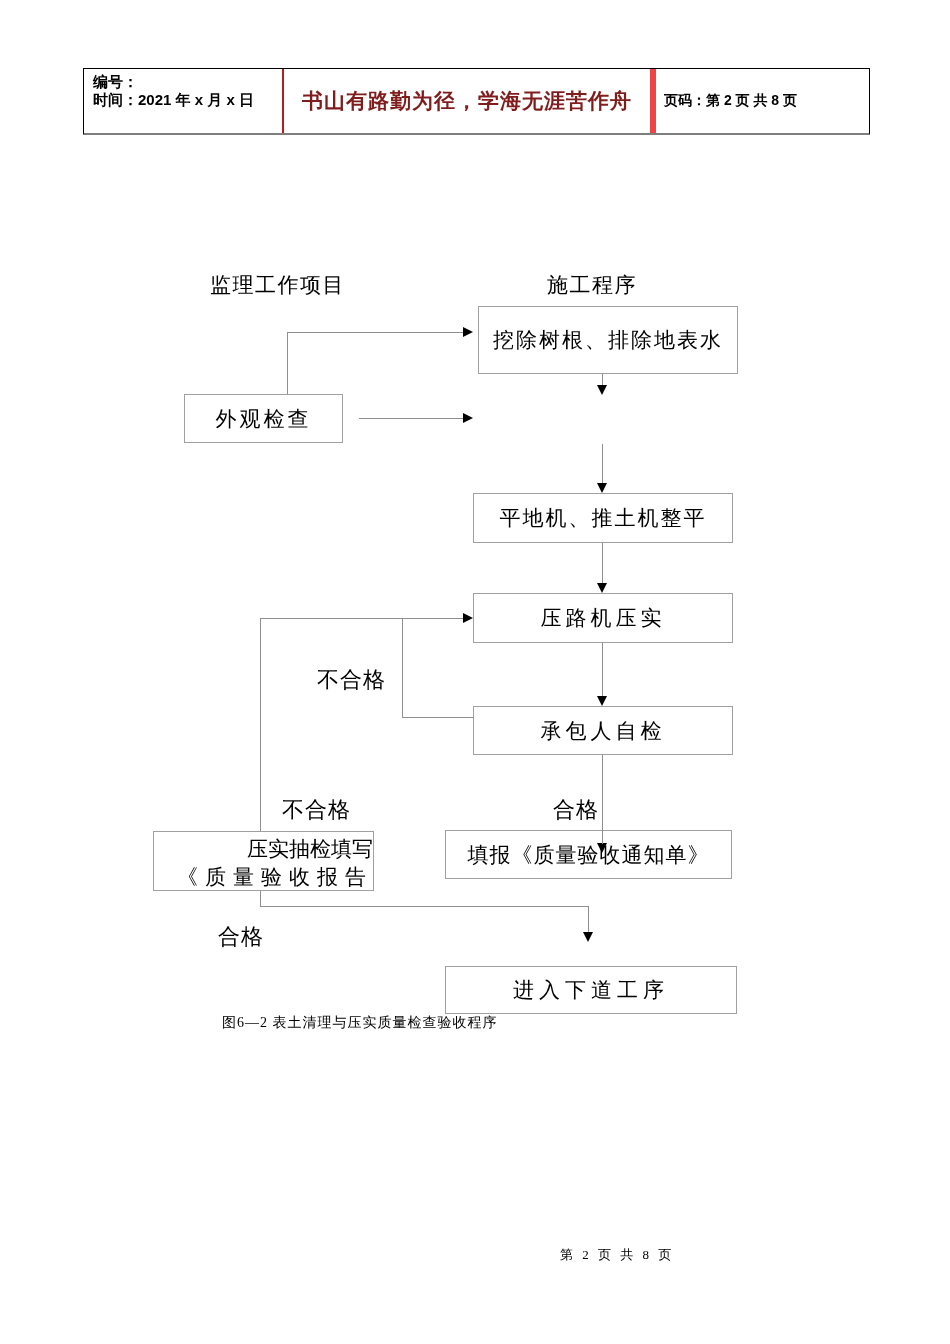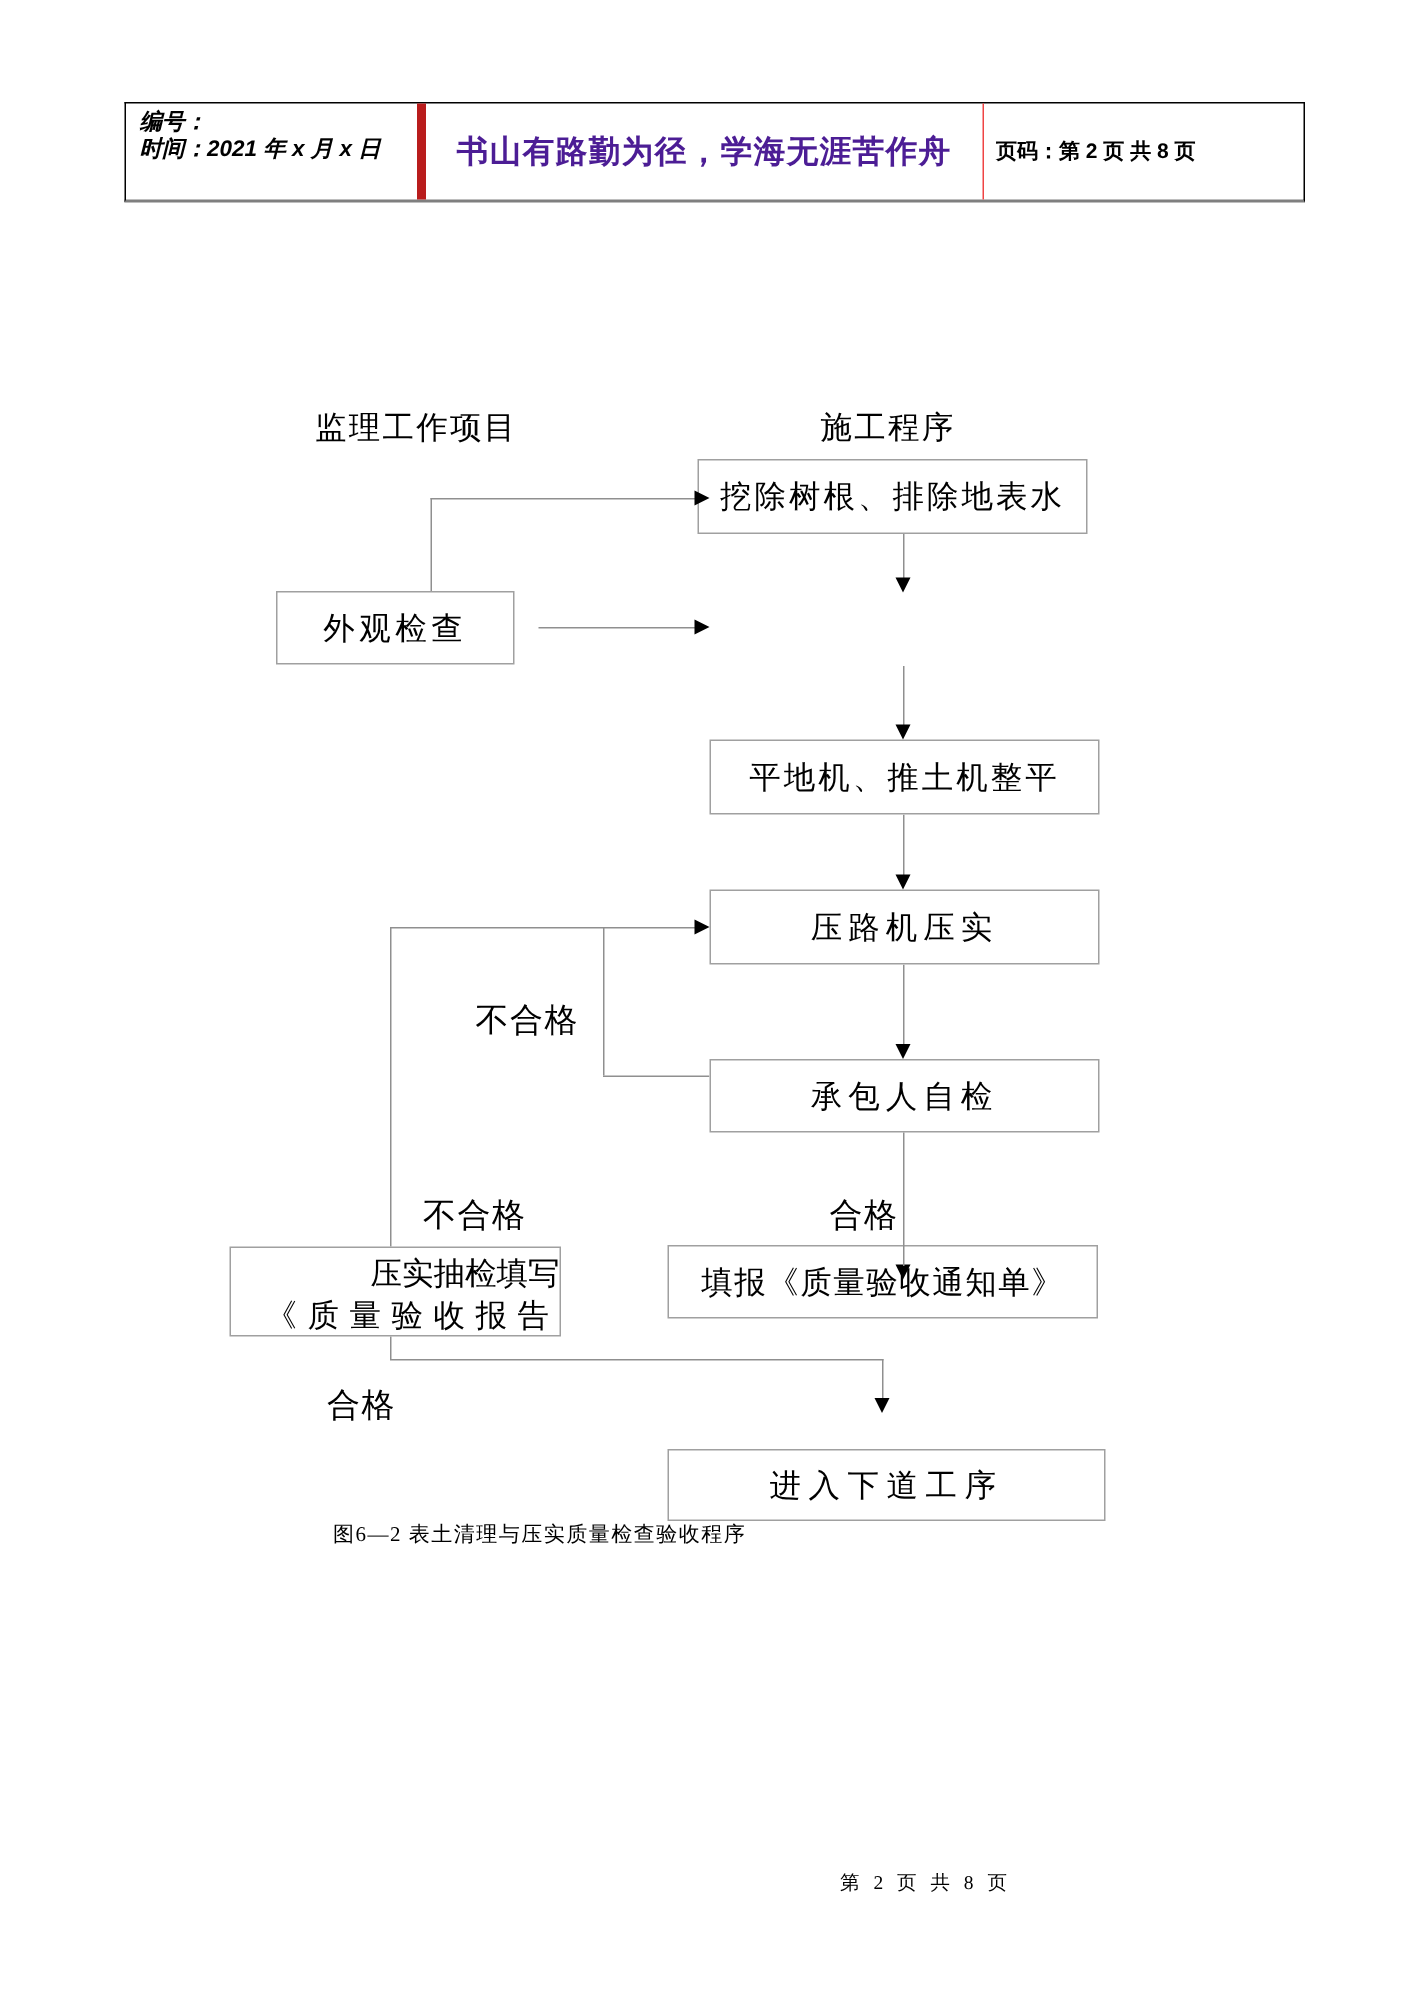--- a/index.html
+++ b/index.html
@@ -8,29 +8,29 @@
     background:#ffffff; overflow:hidden;
     font-family:"Liberation Serif", serif; color:#000;
   }
   
   .htable {
     position:absolute; left:83px; top:68px; width:787px; height:67px;
     box-sizing:border-box; border:1px solid #000; border-bottom:2px solid #7f7f7f;
     display:flex; background:#fff;
   }
   .hcell-left {
-    width:200px; box-sizing:border-box; border-right:6px solid #b91c1c;
+    width:200px; box-sizing:border-box; border-right:2px solid #b91c1c;
     padding:4px 0 16px 9px;
-    font-family:"Liberation Sans", sans-serif; font-size:15px; font-weight:600; line-height:18px;font-style:italic;
+    font-family:"Liberation Sans", sans-serif; font-size:15px; font-weight:600; line-height:18px;
   }
   .hcell-mid {
-    width:372px; box-sizing:border-box; border-right:1px solid #ef4444;
+    width:372px; box-sizing:border-box; border-right:6px solid #ef4444;
     display:flex; align-items:center; justify-content:center;
     font-family:"Liberation Sans", sans-serif; font-size:21px; font-weight:bold;
-    color:#4c1d95; letter-spacing:1px;
+    color:#7f1d1d; letter-spacing:1px;
   }
   .hcell-right {
     flex:1; display:flex; align-items:center; padding-left:8px;
     font-family:"Liberation Sans", sans-serif; font-size:14px; font-weight:600;
   }
   
   .coltitle { position:absolute; font-size:21px; letter-spacing:1.5px; white-space:nowrap; }
   .box {
     position:absolute; box-sizing:border-box; background:#fff;
     border:1px solid #a0a0a0; z-index:2;
@@ -99,21 +99,21 @@
   <div class="arr-r" style="left:463px; top:327px;"></div>
   <div class="arr-r" style="left:463px; top:413px;"></div>
   <div class="arr-d" style="left:597px; top:385px;"></div>
   <div class="arr-d" style="left:597px; top:483px;"></div>
   <div class="arr-d" style="left:597px; top:583px;"></div>
   <div class="arr-d" style="left:597px; top:696px;"></div>
   <div class="arr-d zhi" style="left:597px; top:843px;"></div>
   <div class="arr-r" style="left:463px; top:613px;"></div>
   <div class="arr-d" style="left:583px; top:932px;"></div>
 
-  <div class="box" style="left:465px; top:306px; width:260px; height:50px;font-family:Liberation Serif, serif;">挖除树根、排除地表水</div>
+  <div class="box" style="left:478px; top:306px; width:260px; height:68px;font-family:Liberation Serif, serif;">挖除树根、排除地表水</div>
   <div class="box" style="left:473px; top:493px; width:260px; height:50px;">平地机、推土机整平</div>
   <div class="box" style="left:473px; top:706px; width:260px; height:49px; letter-spacing:4px;">承包人自检</div>
   <div class="box" style="left:473px; top:593px; width:260px; height:50px; letter-spacing:4px;">压路机压实</div>
   <div class="box" style="left:445px; top:830px; width:287px; height:49px; letter-spacing:1px;">填报《质量验收通知单》</div>
   <div class="box" style="left:445px; top:966px; width:292px; height:48px; letter-spacing:5px;">进入下道工序</div>
 
   <div class="box" style="left:184px; top:394px; width:159px; height:49px; letter-spacing:3px;">外观检查</div>
   <div class="box2l" style="left:153px; top:831px; width:221px; height:60px;">
     <div class="l1">压实抽检填写</div>
     <div class="l2">《质量验收报告</div>

